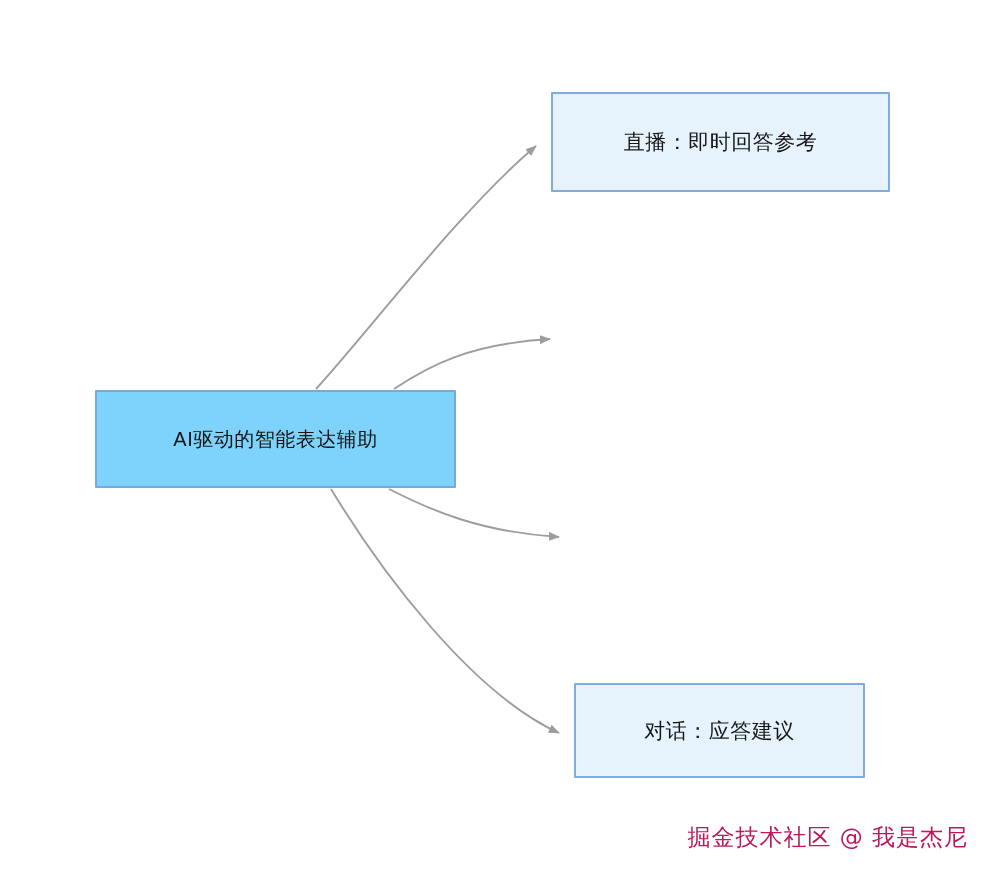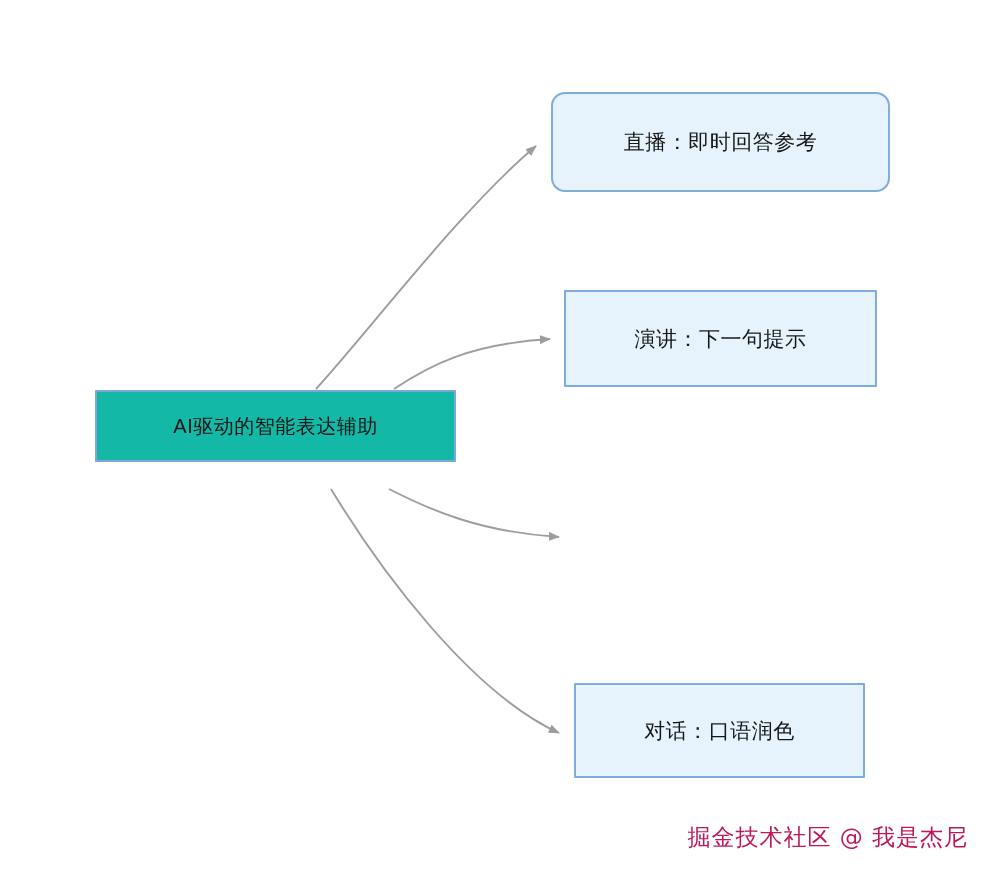--- a/index.html
+++ b/index.html
@@ -40,33 +40,32 @@
     line-height: 1.3;
     color: #161616;
     letter-spacing: 0.5px;
     white-space: nowrap;
     font-weight: 400;
   }
   #node-root {
     left: 95px;
     top: 390px;
     width: 361px;
-    height: 72px;
-    background: #14b8a6;
+    height: 98px;
+    background: #7dd3fc;
     border-color: #7da7d9;
   }
   #node-root .node-label {
     font-size: 20px;
   }
   #node-live {
     left: 551px;
     top: 92px;
     width: 339px;
     height: 100px;
-    border-radius: 14px;
   }
   #node-speech {
     left: 564px;
     top: 290px;
     width: 313px;
     height: 97px;
   }
   #node-writing {
     left: 574px;
     top: 488px;
@@ -112,24 +111,21 @@
   </svg>
 
   <div class="node" id="node-root">
     <span class="node-label">AI驱动的智能表达辅助</span>
   </div>
 
   <div class="node" id="node-live">
     <span class="node-label">直播：即时回答参考</span>
   </div>
 
-  <div class="node" id="node-speech">
-    <span class="node-label">演讲：下一句提示</span>
-  </div>
 
 
   <div class="node" id="node-dialogue">
-    <span class="node-label">对话：口语润色</span>
+    <span class="node-label">对话：应答建议</span>
   </div>
 
   <div id="watermark">掘金技术社区 @ 我是杰尼</div>
 
 </div>
 
 </body></html>

